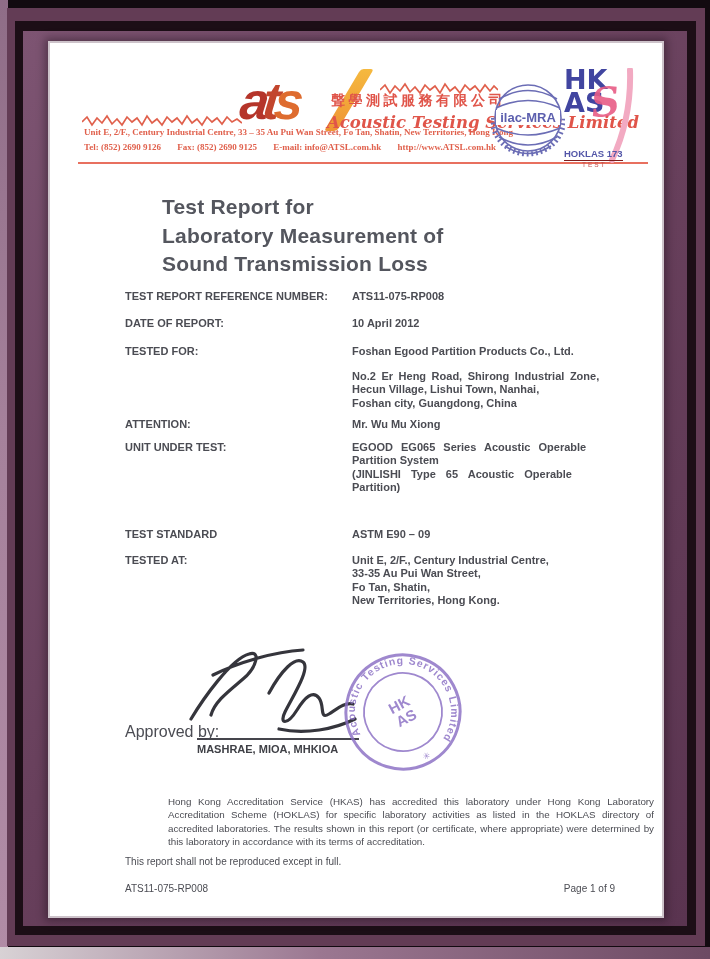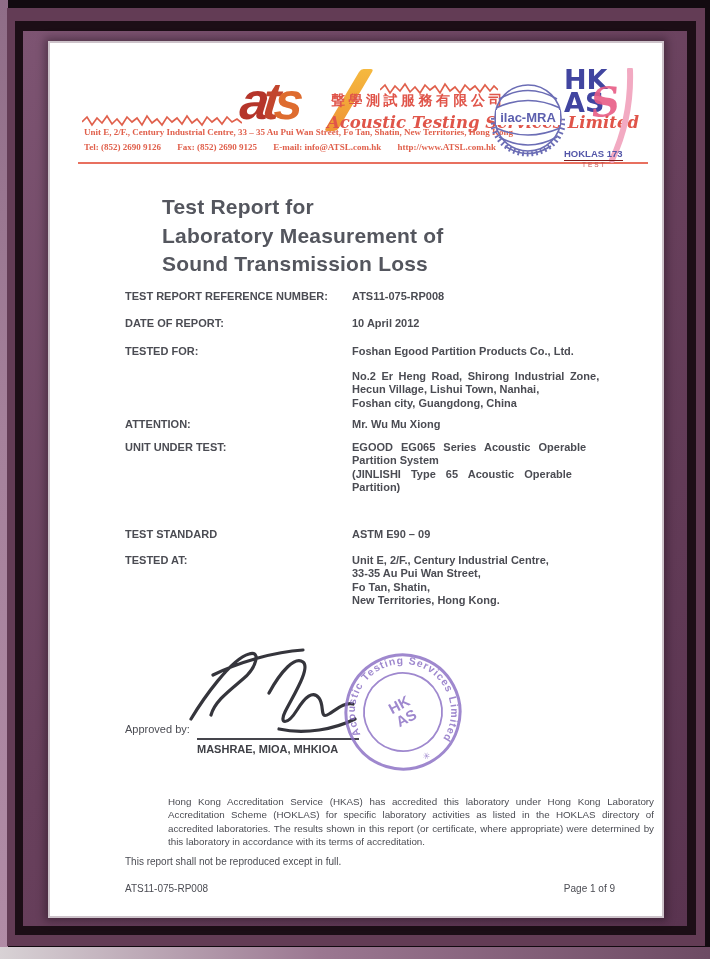--- a/index.html
+++ b/index.html
@@ -59,21 +59,21 @@
            font-size:21px; line-height:28.5px; white-space:pre-line; letter-spacing:.2px;margin-left:37px; }
   .drow  { position:absolute; left:0; top:0; width:100%; }
   .dlabel { left:75px; color:#4b4c53; font-weight:bold; font-size:11px; white-space:nowrap; }
   .dvalue { left:302px; width:268px; color:#4b4c53; font-weight:bold; font-size:11px; }
   .vline  { position:static; display:block; line-height:13.4px; }
   .row-addr .vline:nth-child(1) { word-spacing:2.5px; }
   .row-uut  .vline:nth-child(1) { word-spacing:5px; }
   .row-uut  .vline:nth-child(3) { word-spacing:7px; }
 
   
-  .approved { left:75px; top:680px; font-size:11px; color:#4b4c53; }
+  .approved { left:75px; top:680px; font-size:16px; color:#4b4c53; }
   .sigline  { left:147px; top:695px; width:162px; height:2px; background:#45454c; }
   .sig-svg  { left:133px; top:596px; }
   .names    { left:147px; top:700px; width:260px; color:#3f4046; font-weight:600;
               font-size:11px; line-height:13.2px; }
   .names div { position:static; }
   .stamp { left:288px; top:604px; width:130px; height:130px; transform:rotate(-28deg); opacity:.82; }
 
   
   .accred { left:75px; top:752px; width:486px; color:#4b4c53; font-size:9.8px;
             line-height:13.3px; text-align:justify;margin-left:43px; }

